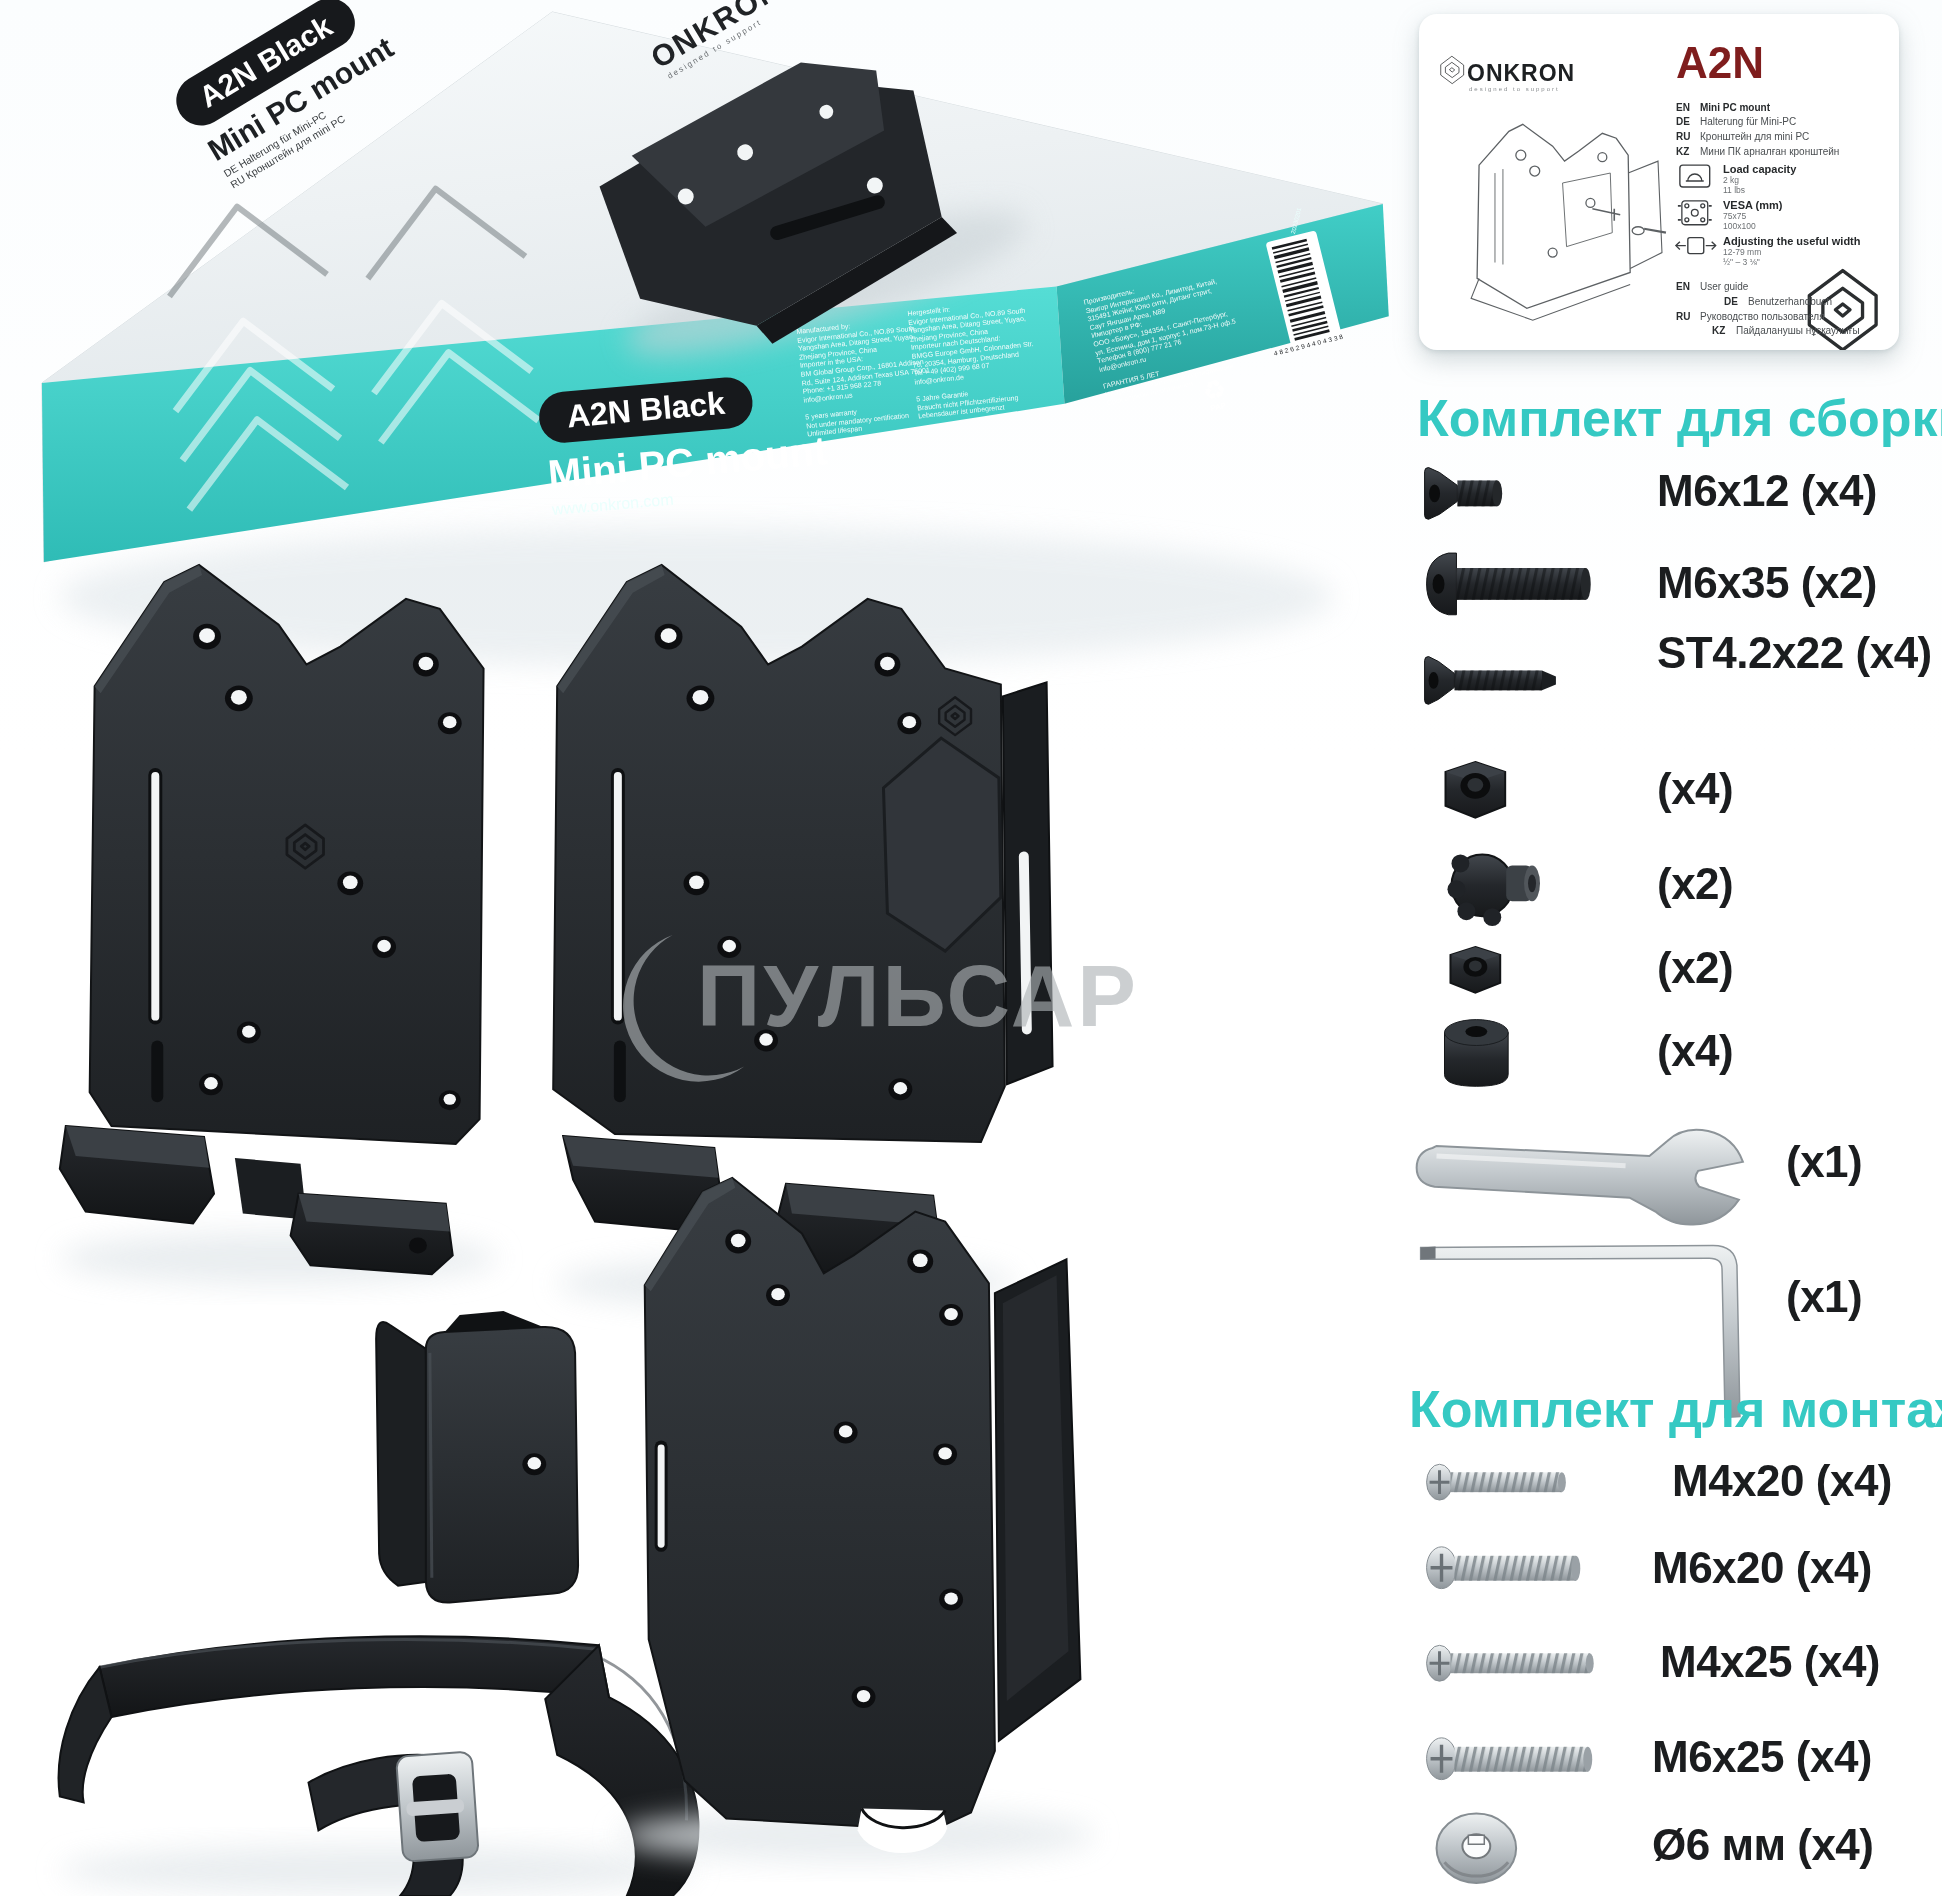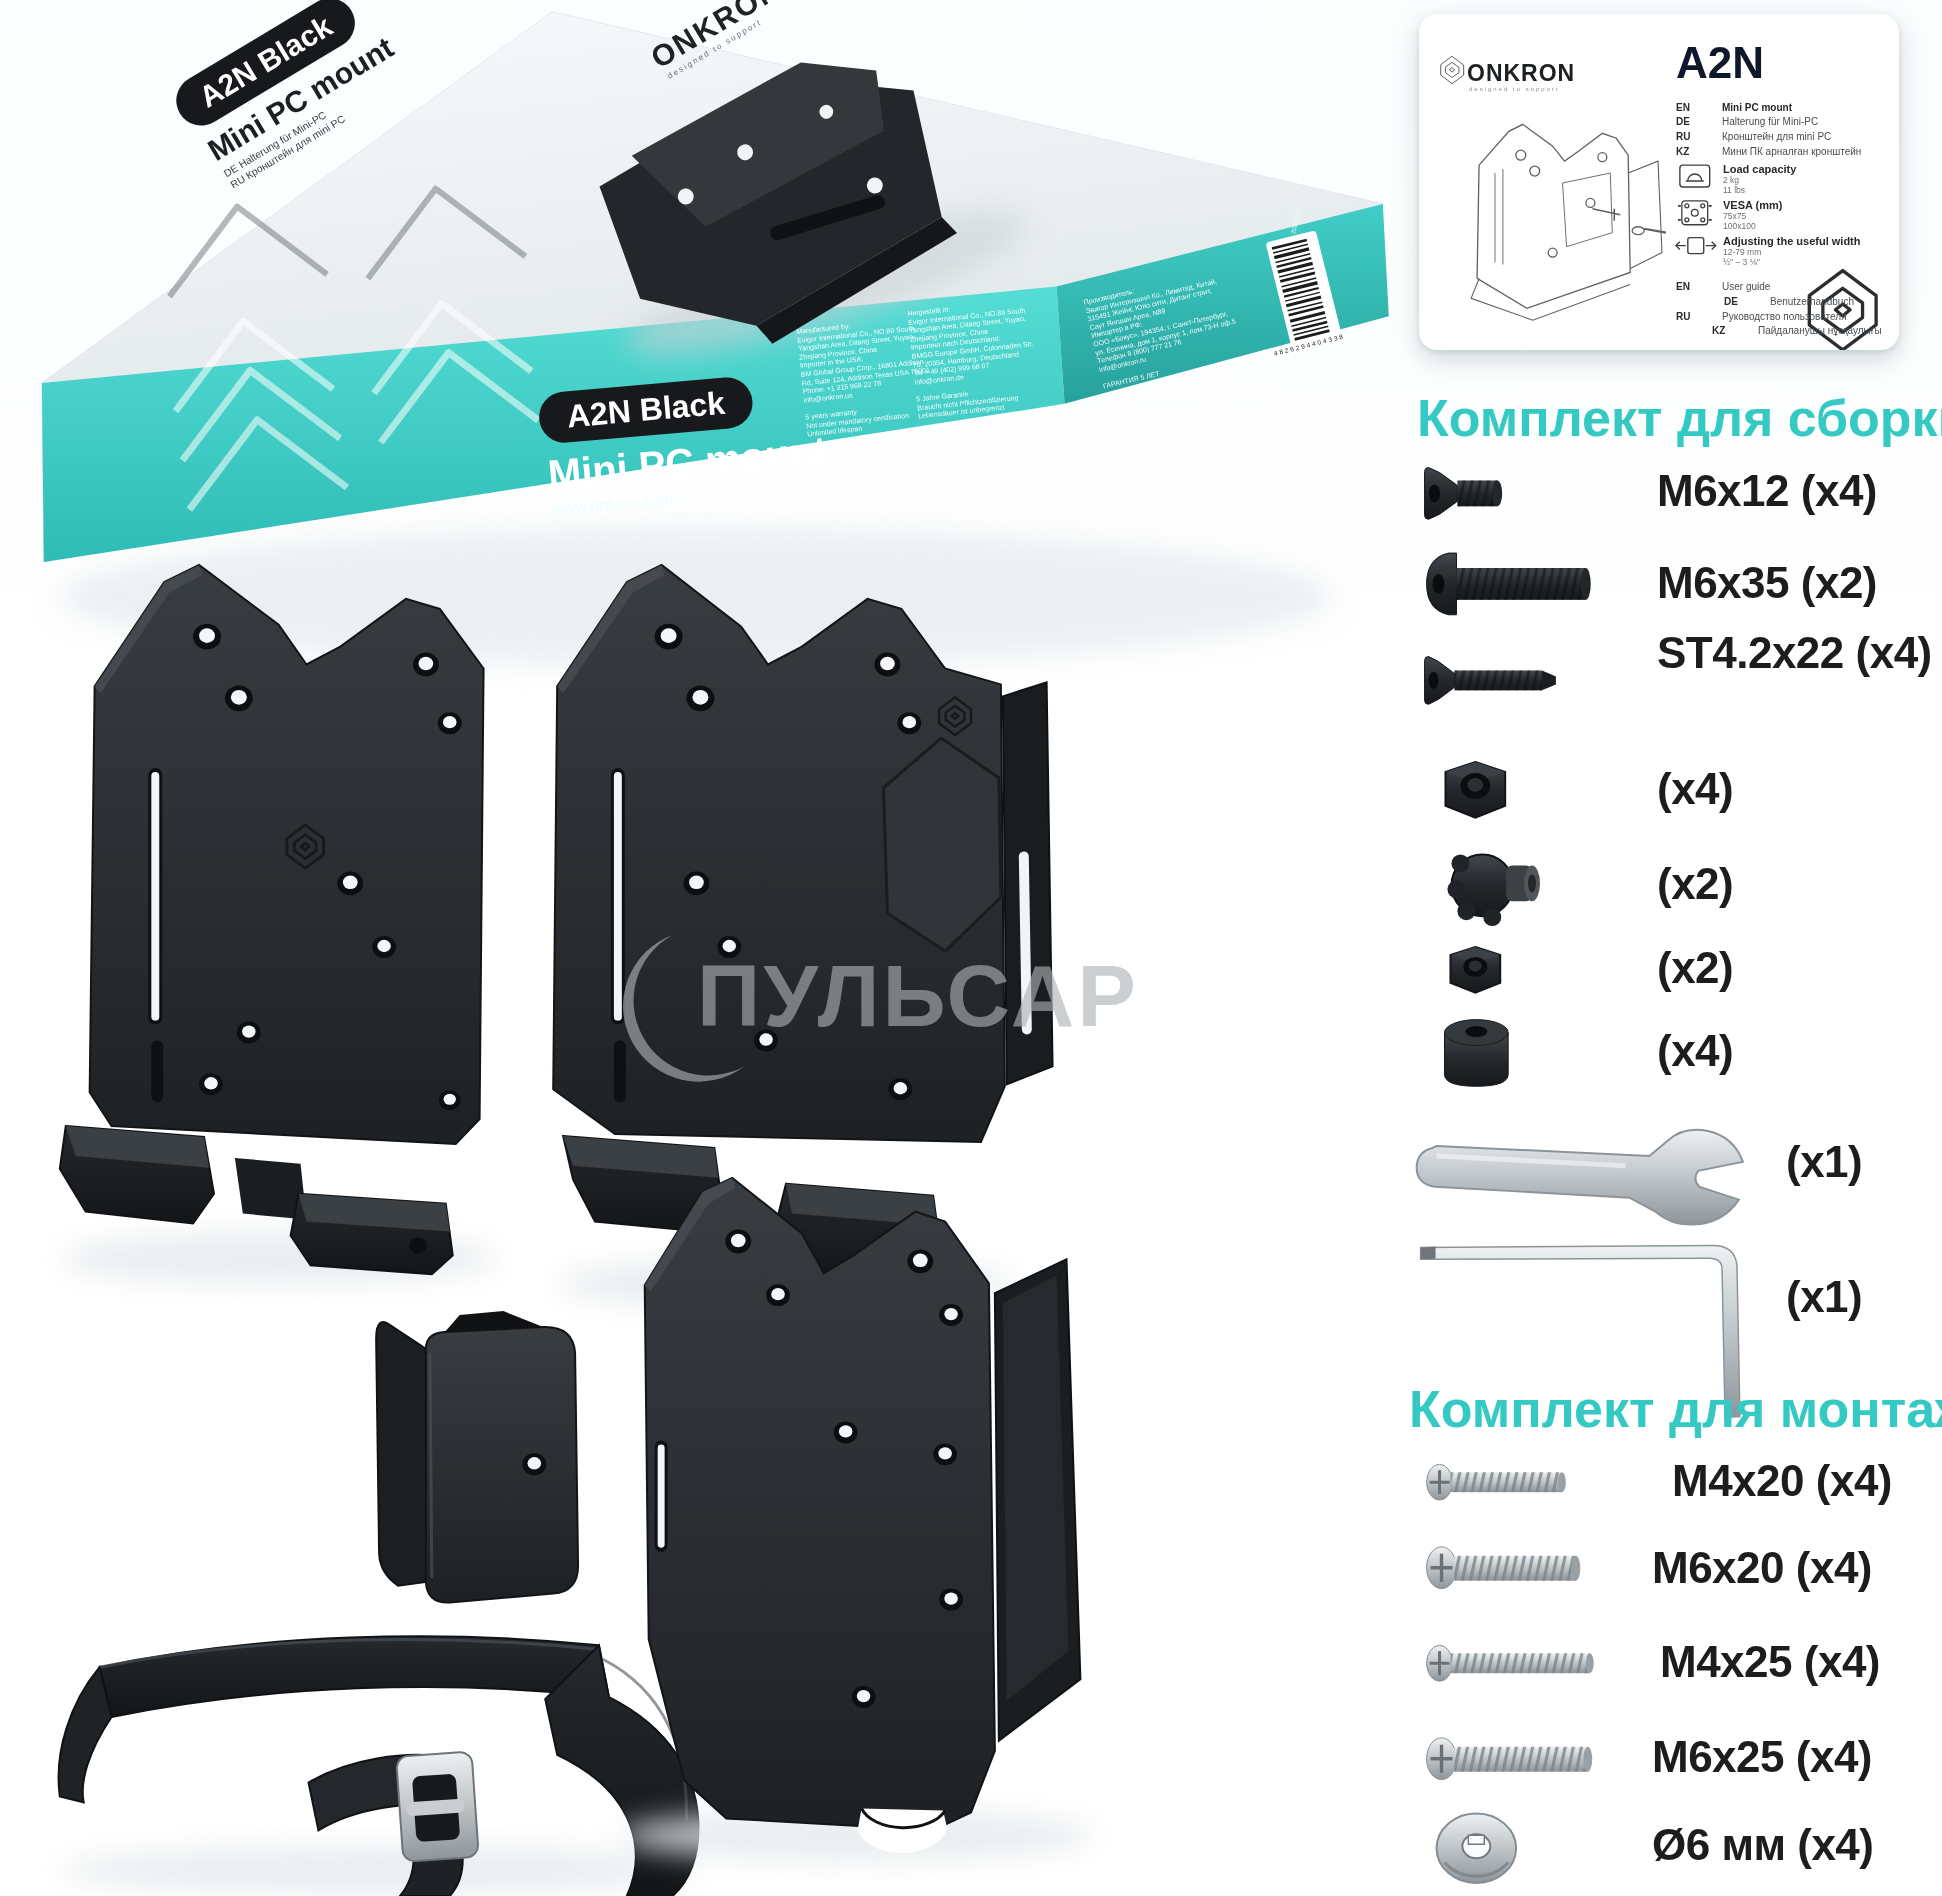--- a/index.html
+++ b/index.html
@@ -9,23 +9,23 @@
   svg.scene{position:absolute;left:0;top:0;z-index:1;}
   .txt{position:absolute;z-index:5;}
   
   .kit-header{font-size:52px;font-weight:700;color:#35c9c3;letter-spacing:0px;white-space:nowrap;}
   .kit-label{font-size:44px;font-weight:700;color:#1b1d1f;white-space:nowrap;letter-spacing:-0.5px;}
   
   .card{position:absolute;left:1419px;top:14px;width:480px;height:336px;background:#ffffff;border-radius:18px;
         box-shadow:0 10px 24px rgba(130,150,155,.35), 0 2px 5px rgba(130,150,155,.25);z-index:4;}
   .card .brand{position:absolute;left:48px;top:46px;font-size:23px;font-weight:700;color:#1d2022;letter-spacing:1px;}
   .card .tagline{position:absolute;left:50px;top:72px;font-size:6px;color:#8a8e91;letter-spacing:2px;}
-  .card .model{position:absolute;left:257px;top:24px;font-size:44px;font-weight:700;color:#0f172a;}
+  .card .model{position:absolute;left:257px;top:24px;font-size:44px;font-weight:700;color:#7f1d1d;}
   .lang-row,.guide-row{position:absolute;font-size:10px;color:#4a4e51;white-space:nowrap;}
-  .lang-code{display:inline-block;width:46px;font-weight:700;color:#2a2d2f;}
+  .lang-code{display:inline-block;width:24px;font-weight:700;color:#2a2d2f;}
   .spec-title{font-size:11px;font-weight:700;color:#26292b;}
   .spec-line{font-size:8.5px;color:#6d7174;line-height:10px;}
   
   .pill{background:#17191c;color:#fff;border-radius:30px;display:inline-block;}
   .finecol{font-size:7px;line-height:8.6px;color:rgba(255,255,255,.93);white-space:pre-line;width:199px;}
   .wm-text{font-size:88px;font-weight:700;color:#aeb3b6;opacity:.62;letter-spacing:3px;z-index:6;}
 </style>
 </head>
 <body>
 

